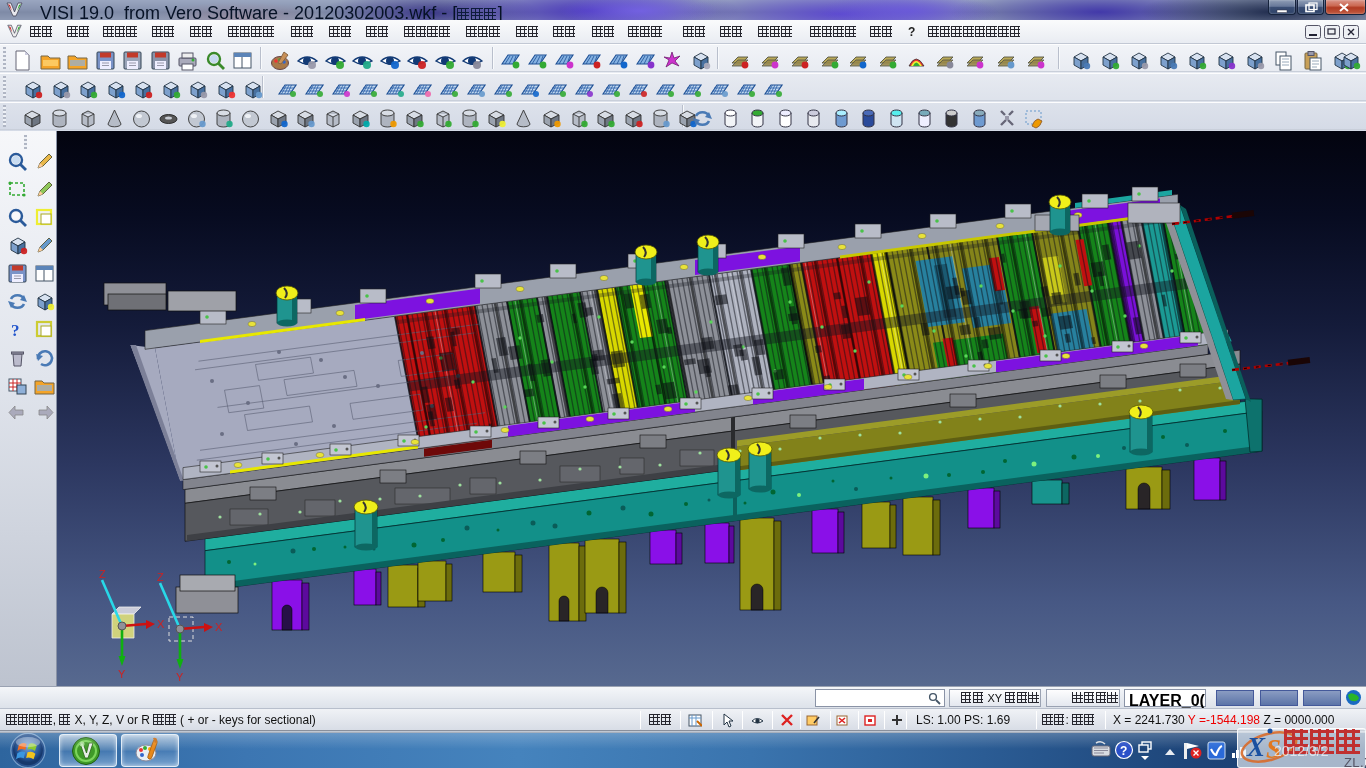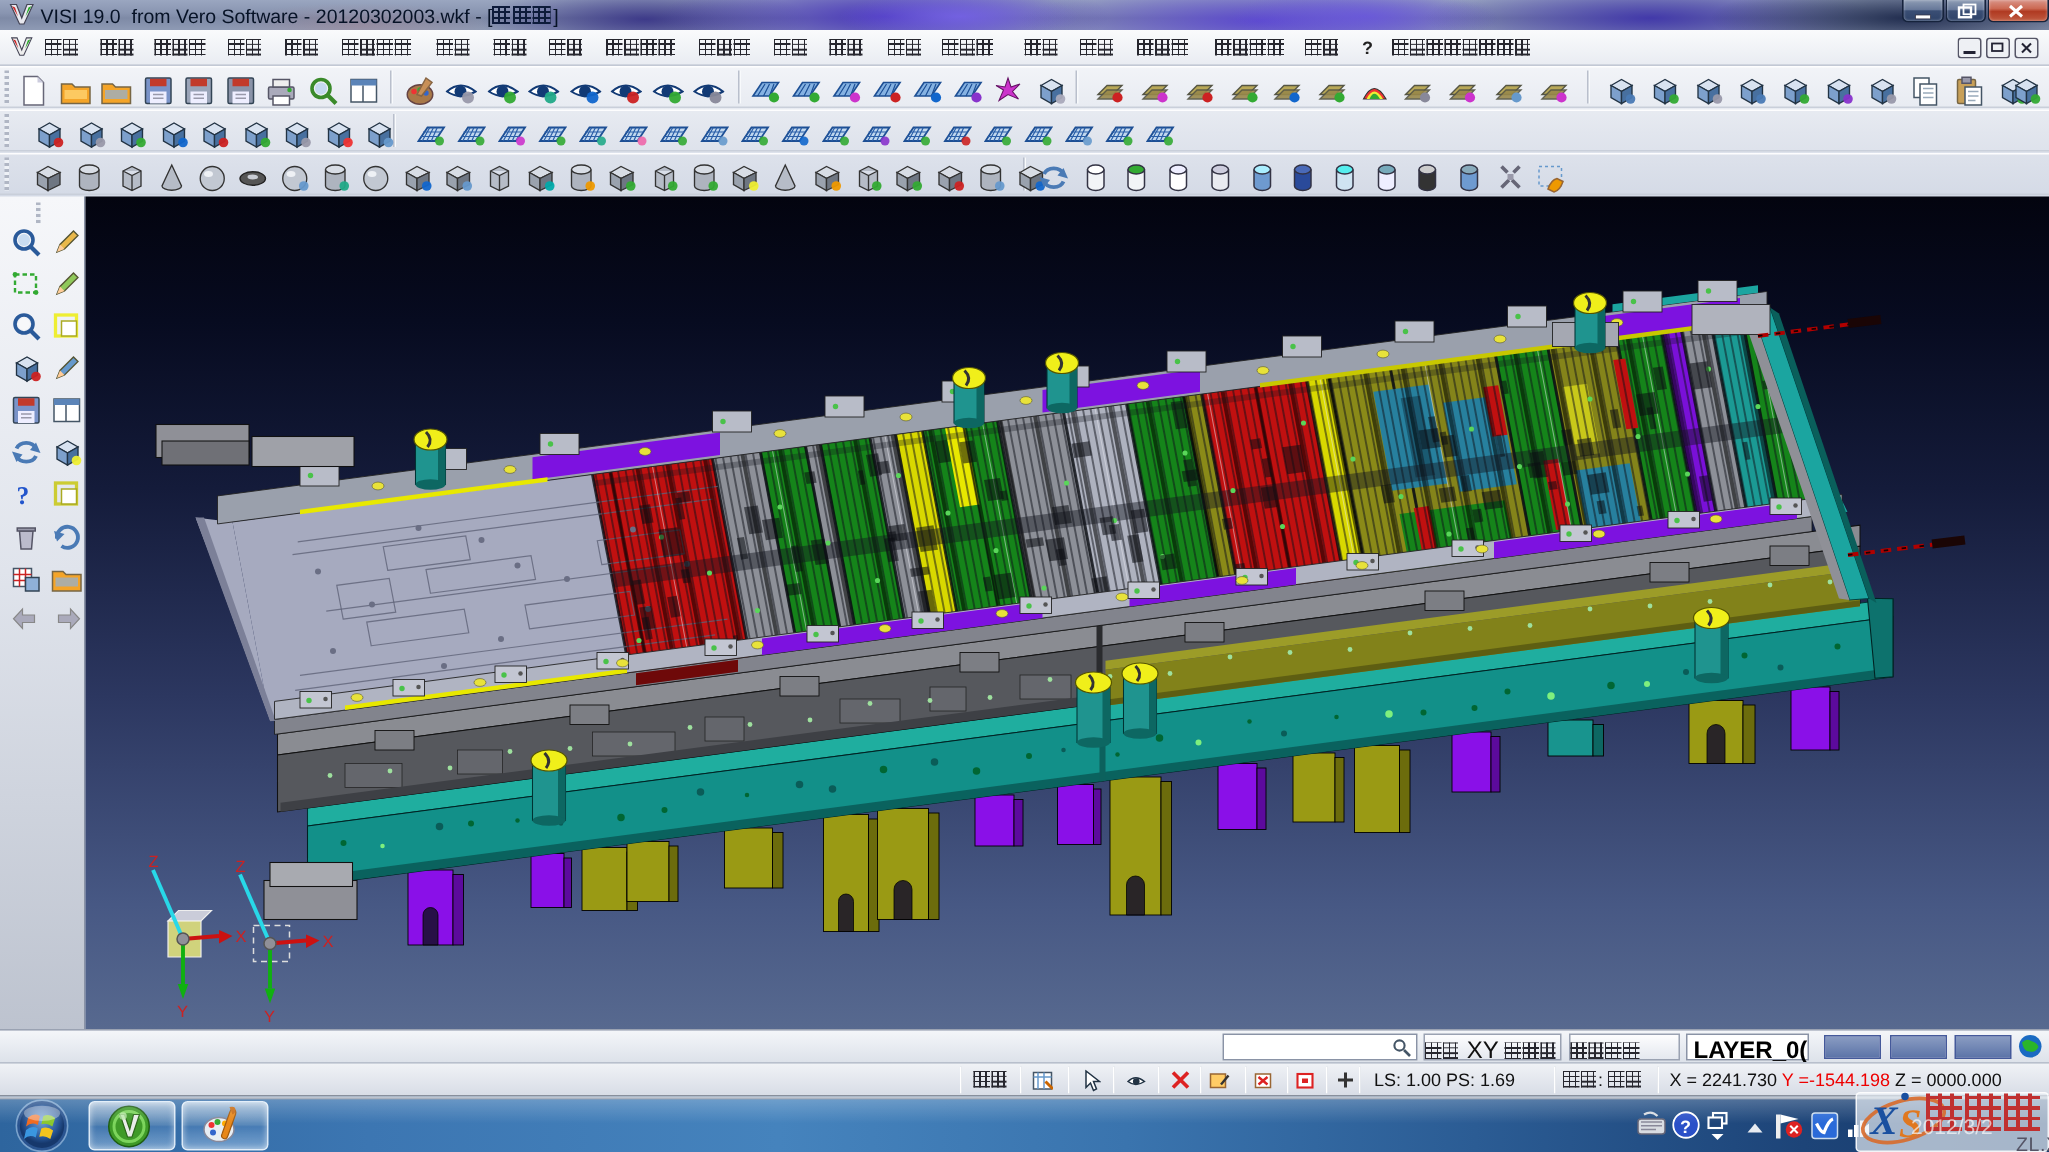--- a/index.html
+++ b/index.html
@@ -12,39 +12,39 @@
  background:repeating-linear-gradient(0deg,#c03030 0 2.6px,rgba(0,0,0,0) 2.6px 7px),repeating-linear-gradient(90deg,#c03030 0 2.6px,rgba(0,0,0,0) 2.6px 8px);}
 #title{left:0;top:0;width:1366px;height:20px;background:linear-gradient(180deg,#9aa6c0 0%,#8894b0 45%,#7e8aa6 60%,#8e9ab4 100%);overflow:hidden}
 #title .blob1{position:absolute;left:440px;top:-18px;width:300px;height:58px;background:radial-gradient(closest-side,rgba(72,52,190,.95),rgba(72,52,190,0));}
 #title .blob2{position:absolute;left:680px;top:-12px;width:320px;height:52px;background:radial-gradient(closest-side,rgba(88,66,210,.9),rgba(50,40,140,0));}
 #title .blob3{position:absolute;left:320px;top:-10px;width:220px;height:46px;background:radial-gradient(closest-side,rgba(45,38,130,.8),rgba(45,38,130,0));}
 #title .blob4{position:absolute;left:950px;top:-14px;width:300px;height:52px;background:radial-gradient(closest-side,rgba(58,46,170,.88),rgba(58,46,170,0));}
 #title .blob5{position:absolute;left:1140px;top:-12px;width:260px;height:48px;background:radial-gradient(closest-side,rgba(30,42,76,.95),rgba(30,42,76,0));}
 #title .blob6{position:absolute;left:560px;top:-6px;width:160px;height:34px;background:radial-gradient(closest-side,rgba(120,100,235,.8),rgba(120,100,235,0));}
 #title .blob7{position:absolute;left:820px;top:-8px;width:180px;height:38px;background:radial-gradient(closest-side,rgba(105,85,225,.75),rgba(105,85,225,0));}
 #title .blob8{position:absolute;left:150px;top:2px;width:180px;height:30px;background:radial-gradient(closest-side,rgba(190,120,120,.25),rgba(190,120,120,0));}
-#titletext{position:absolute;left:27px;top:3px;font-size:13px;color:#061226;white-space:nowrap}
+#titletext{position:absolute;left:40px;top:3px;font-size:18px;color:#061226;white-space:nowrap}
 .winbtn{position:absolute;top:0;height:15px;border:1px solid #16233c;border-top:none;border-radius:0 0 4px 4px;background:linear-gradient(180deg,#8d9cb4 0%,#68799a 45%,#3a4e74 52%,#2e4268 100%);box-shadow:inset 0 0 2px rgba(255,255,255,.5)}
 .winbtn.close{background:linear-gradient(180deg,#d99387 0%,#cc6a54 40%,#b03a22 55%,#c05a40 100%)}
 #menubar{left:0;top:20px;width:1366px;height:24px;background:linear-gradient(180deg,#fafbfc,#e9ecf2);border-bottom:1px solid #c2c8d4}
 #menubar .mi{position:absolute;top:5px;font-size:12px;color:#111}
 #toolbars{left:0;top:44px;width:1366px;height:87px;background:linear-gradient(180deg,#f2f4f8 0%,#e2e6ee 50%,#d4dae6 100%)}
 .tbrow{position:absolute;left:0;width:1366px;height:28px;border-bottom:1px solid #c9cfda;border-top:1px solid #fdfdfe}
 .vsep{position:absolute;width:2px;height:22px;border-left:1px solid #b9bfcc;border-right:1px solid #f8fafc}
 .grip{position:absolute;width:3px;height:22px;background:repeating-linear-gradient(0deg,#b0b6c4 0 2px,#eef1f6 2px 4px)}
 #sidebar{left:0;top:131px;width:57px;height:555px;background:linear-gradient(180deg,#f6f7fa 0%,#e0e4ec 45%,#bdc3cf 100%);border-right:1px solid #8a93a6}
 #viewport{left:57px;top:131px;width:1309px;height:555px;background:linear-gradient(180deg,#03040f 0%,#070b20 15%,#141b3a 35%,#2c3760 60%,#475884 85%,#57698f 100%)}
 #sb1{left:0;top:686px;width:1366px;height:22px;background:linear-gradient(180deg,#f4f6f9,#dde2ea);border-top:1px solid #9aa2b2}
 #sb2{left:0;top:708px;width:1366px;height:22px;background:linear-gradient(180deg,#f0f2f6,#d8dde6);border-top:1px solid #b8bfcc;font-size:12px;color:#111}
 #taskbar{left:0;top:730px;width:1366px;height:38px;background:linear-gradient(90deg,#2e659e 0%,#3c76b2 18%,#4583bd 38%,#3a74ae 55%,#2b5c94 72%,#1d4478 88%,#173a6a 100%);border-top:1px solid #888f9c}
 #taskbar::before{content:"";position:absolute;left:0;top:0;width:100%;height:2px;background:linear-gradient(180deg,#cdd3dc,#9aa3b2)}
 #taskbar::after{content:"";position:absolute;left:0;top:2px;width:100%;height:16px;background:linear-gradient(180deg,rgba(255,255,255,.22),rgba(255,255,255,0))}
 .appbtn{position:absolute;top:3px;width:58px;height:33px;border-radius:4px;border:1px solid rgba(240,248,255,.85);background:linear-gradient(180deg,rgba(255,255,255,.55),rgba(255,255,255,.18) 48%,rgba(120,160,210,.25) 52%,rgba(200,225,250,.45));box-shadow:inset 0 0 4px rgba(255,255,255,.6)}
 .sb1box{position:absolute;top:2px;height:18px;border:1px solid #8a93a6;background:#fff;font-size:16px}
-.sb1btn{position:absolute;top:2px;height:18px;border:1px solid #9aa2b2;background:linear-gradient(180deg,#fdfdfe,#e4e8ef);font-size:16px;text-align:left;color:#111}
+.sb1btn{position:absolute;top:2px;height:18px;border:1px solid #9aa2b2;background:linear-gradient(180deg,#fdfdfe,#e4e8ef);font-size:11px;text-align:right;color:#111}
 .bluebtn{position:absolute;top:3px;height:16px;width:38px;background:linear-gradient(180deg,#8a9cc2,#5c74a8);border:1px solid #44599a}
 </style></head><body>
 <div id="title" class="abs">
     <div class="blob8"></div>
     <div class="blob3"></div>
     <div class="blob1"></div>
     <div class="blob6"></div>
     <div class="blob2"></div>
     <div class="blob7"></div>
     <div class="blob4"></div>
@@ -1540,20 +1540,21 @@
     <div class="sb1box" style="left:1124px;width:82px;font-weight:bold;padding:2px 0 0 4px">LAYER_0(</div>
     <div class="bluebtn" style="left:1216px"></div>
     <div class="bluebtn" style="left:1260px"></div>
     <div class="bluebtn" style="left:1303px"></div>
     <svg class="abs" style="left:1345px;top:2px" width="17" height="17" viewBox="0 0 17 17">
       <circle cx="8.5" cy="8.5" r="7.5" fill="#1a6ac2"></circle>
       <path d="M3 6 q3 -3 6 -1 q4 1 5 4 q-2 4 -6 3 q-4 0 -5 -6" fill="#2ab52a"></path>
     </svg>
   </div>
 <div id="sb2" class="abs">
+    <div class="abs" style="left:6px;top:4px"><i class="g"></i><i class="g"></i><i class="g"></i><i class="g"></i>, <i class="g"></i> X, Y, Z, V or R <i class="g"></i><i class="g"></i> ( + or - keys for sectional)</div>
     <div class="abs" style="left:649px;top:4px"><i class="g"></i><i class="g"></i></div>
     <svg class="abs" style="left:688px;top:4px" width="14" height="15" viewBox="0 0 14 15">
       <rect x="1" y="2" width="12" height="11" fill="#fff" stroke="#456"></rect>
       <path d="M1 5 h12 M4 2 v11 M8 2 v11" stroke="#69c" stroke-width="1"></path>
       <path d="M9 8 l5 5" stroke="#c60" stroke-width="2"></path>
     </svg>
     <svg class="abs" style="left:720px;top:4px" width="14" height="15" viewBox="0 0 14 15">
       <path d="M4 1 L4 12 L7 9 L9 14 L11 13 L9 8 L13 8 Z" fill="#fff" stroke="#234" stroke-width="1"></path>
     </svg>
     <svg class="abs" style="left:750px;top:4px" width="14" height="15" viewBox="0 0 14 15">

